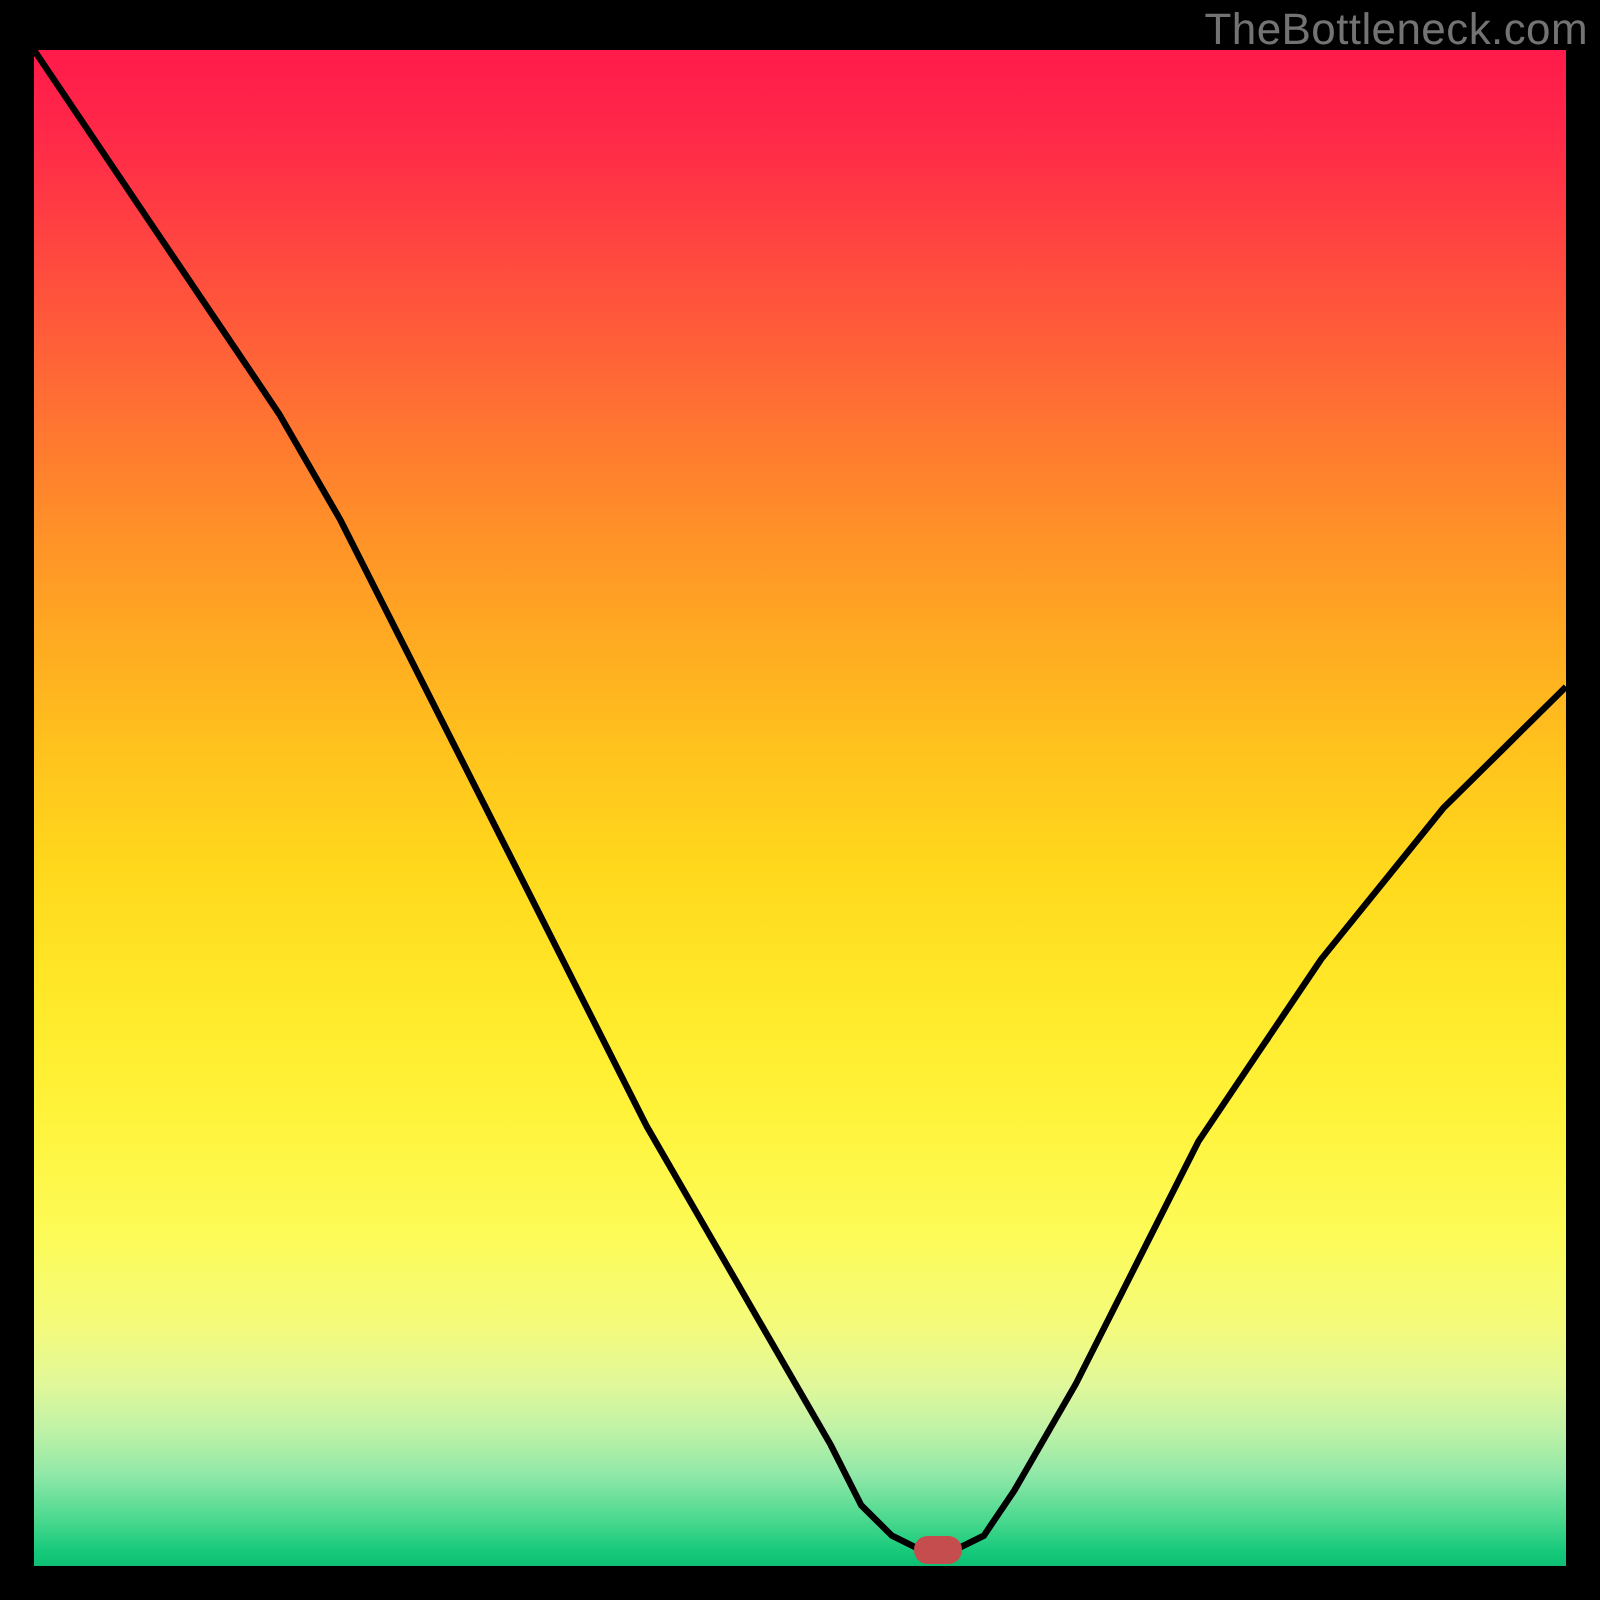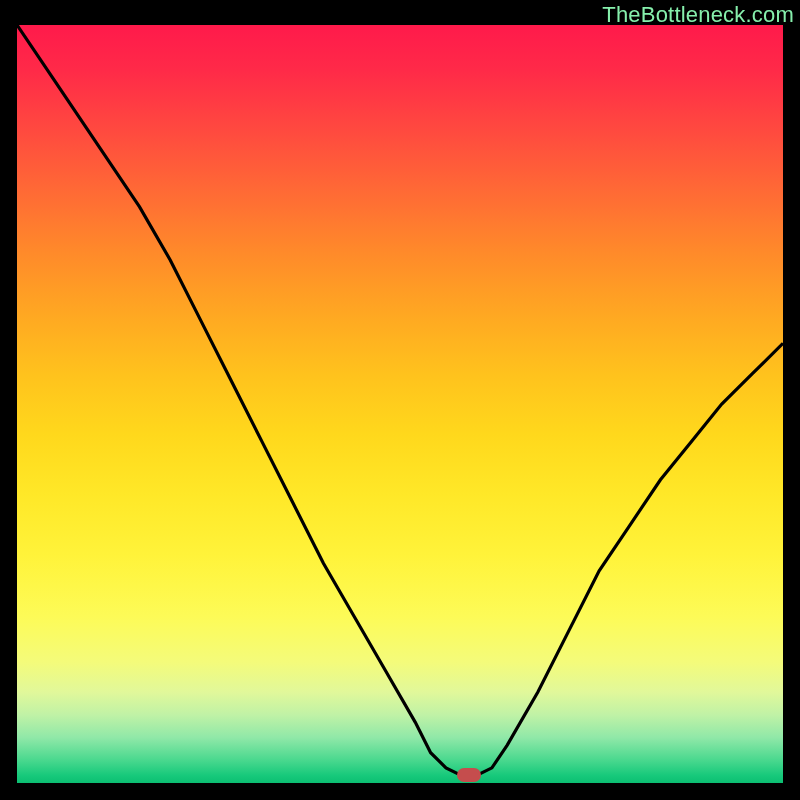--- a/index.html
+++ b/index.html
@@ -14,21 +14,21 @@
   .stage {
     position: relative;
     width: 800px;
     height: 800px;
     background: #000000;
   }
   .watermark {
     position: absolute;
     top: 2px;
     right: 6px;
-    color: #86efac;
+    color: #737373;
     font-size: 22px;
     font-weight: 500;
     letter-spacing: 0.2px;
     z-index: 30;
   }
   .plot-area {
     position: absolute;
     left: 17px;
     top: 25px;
     width: 766px;

